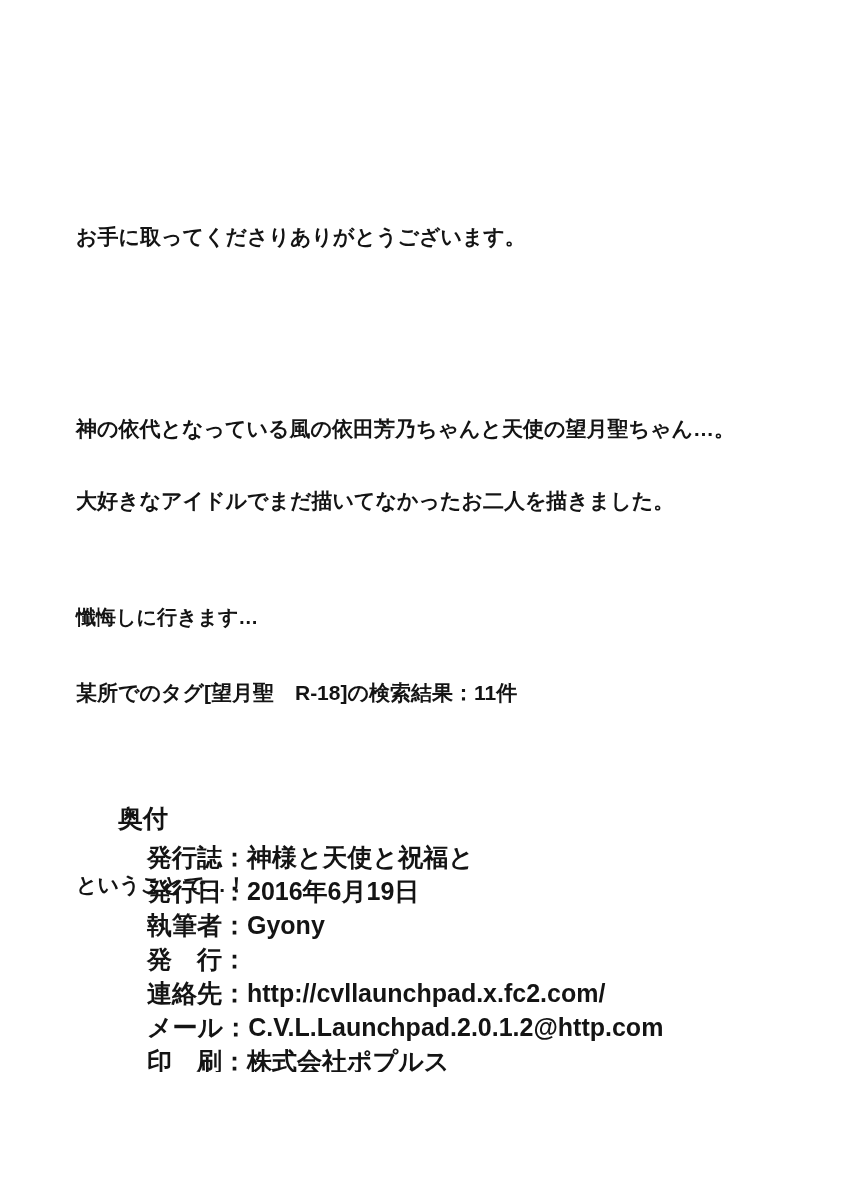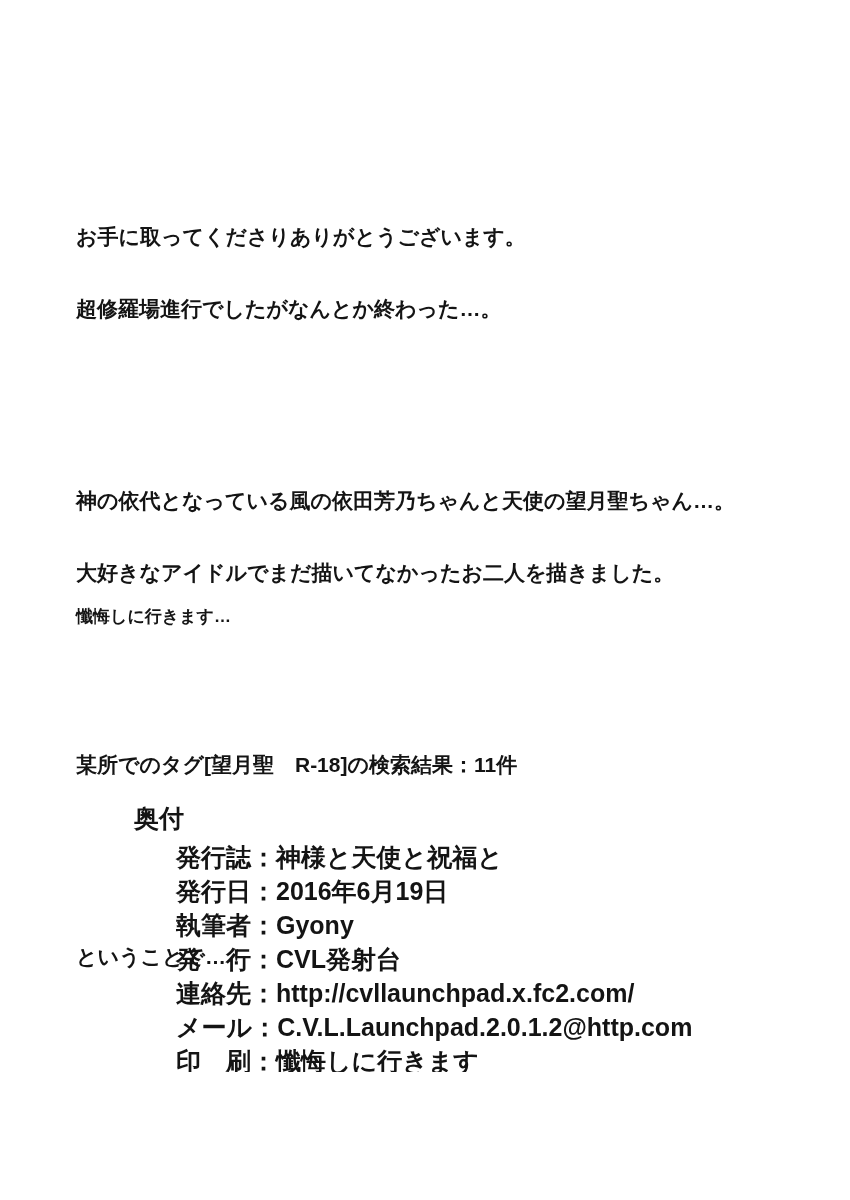--- a/index.html
+++ b/index.html
@@ -29,41 +29,40 @@
   .afterword .para {
     margin: 0 0 24px 0;
   }
   .afterword .line {
     height: 24px;
   }
   .closing-line {
     position: absolute;
     left: 76px;
     top: 604px;
-    font-size: 17px;
+    font-size: 20px;
     line-height: 26px;
     white-space: pre;
   }
   .colophon {
     position: absolute;
     left: 118px;
     top: 801px;
     font-size: 25px;
     line-height: 34px;
   }
   .colophon-heading {
-    margin: 0 0 5px 16px;
+    margin: 0 0 5px 0;
   }
   .colophon-rows {
     margin-left: 29px; 
   }
   .crow {
     display: flex;
     white-space: pre;
-    margin-left: 29px;
   }
   .crow .clabel {
     min-width: 75px;
   }
   .crow .ccolon {
     min-width: 25px;
   }
   .crow.continuation .cvalue {
     padding-left: 78px;
   }
@@ -80,21 +79,20 @@
   }
 </style>
 </head>
 <body>
 
 <div class="page">
 
   <div class="afterword">
     <div class="para">
       <div class="line">お手に取ってくださりありがとうございます。</div>
-      <div class="line">超修羅場進行でしたがなんとか終わった…。</div>
     </div>
     <div class="para">
       <div class="line">神の依代となっている風の依田芳乃ちゃんと天使の望月聖ちゃん…。</div>
       <div class="line">大好きなアイドルでまだ描いてなかったお二人を描きました。</div>
     </div>
     <div class="para">
       <div class="line">某所でのタグ[望月聖　R-18]の検索結果：11件</div>
     </div>
     <div class="para">
       <div class="line">ということで…！</div>
@@ -114,33 +112,33 @@
       <div class="crow">
         <span class="clabel">発行日</span><span class="ccolon">：</span><span class="cvalue">2016年6月19日</span>
       </div>
 
 
       <div class="crow">
         <span class="clabel">執筆者</span><span class="ccolon">：</span><span class="cvalue">Gyony</span>
       </div>
 
       <div class="crow">
-        <span class="clabel">発　行</span><span class="ccolon">：</span><span class="cvalue">CVL発射台</span>
+        <span class="clabel">発　行</span><span class="ccolon">：</span>
       </div>
 
       <div class="crow">
         <span class="clabel">連絡先</span><span class="ccolon">：</span><span class="cvalue">http://cvllaunchpad.x.fc2.com/</span>
       </div>
 
       <div class="crow">
         <span class="clabel">メール</span><span class="ccolon">：</span><span class="cvalue">C.V.L.Launchpad.2.0.1.2@http.com</span>
       </div>
 
       <div class="crow">
-        <span class="clabel">印　刷</span><span class="ccolon">：</span><span class="cvalue">懺悔しに行きます</span>
+        <span class="clabel">印　刷</span><span class="ccolon">：</span><span class="cvalue">株式会社ポプルス</span>
       </div>
 
     </div>
   </div>
 
   <div class="page-number">30</div>
 
 </div>
 
 </body></html>

